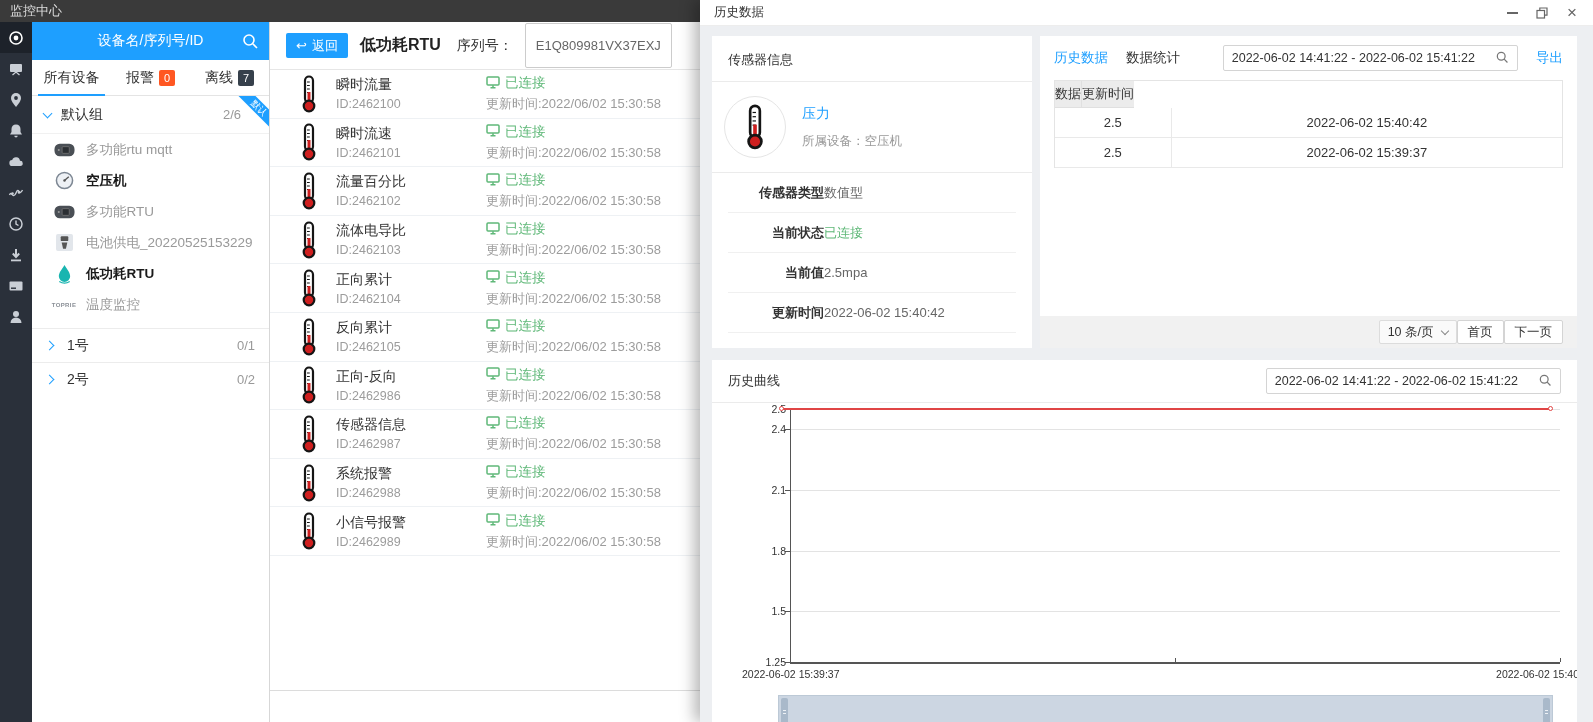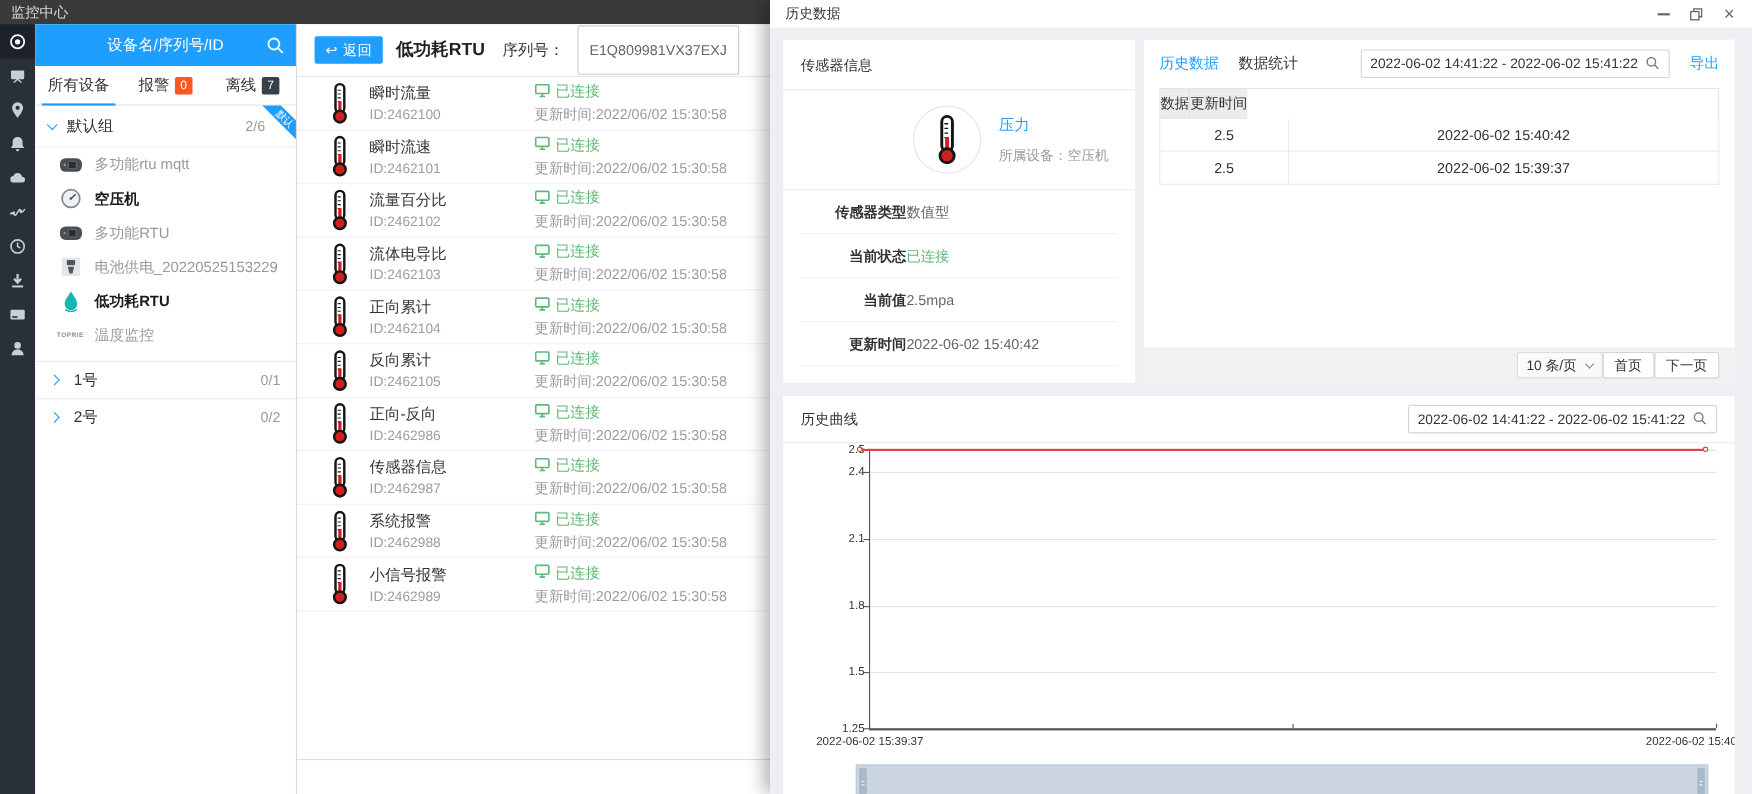--- a/index.html
+++ b/index.html
@@ -68,34 +68,34 @@
   .dlg-title{font-size:12.5px;color:#333;}
   .dlg-controls{margin-left:auto;display:flex;gap:16px;align-items:center;}
   .wc{cursor:pointer;color:#666;display:flex;align-items:center;justify-content:center;width:14px;height:14px;}
   .wc-min i{display:block;width:11px;height:2px;background:#666;}
   .wc-close{font-size:17px;line-height:14px;}
   .card{position:absolute;background:#fff;}
   .cardA{left:12px;top:36px;width:320px;height:312px;}
   .cardB{left:340px;top:36px;right:16px;height:312px;}
   .cardC{left:12px;top:360px;right:16px;height:362px;overflow:hidden;}
   .cA-title{padding:15px 16px 12px;font-size:13px;color:#333;border-bottom:1px solid #ebebeb;}
-  .profile{display:flex;align-items:center;gap:16px;padding:14px 24px;border-bottom:1px solid #ebebeb;justify-content:flex-end;}
+  .profile{display:flex;align-items:center;gap:16px;padding:14px 12px;border-bottom:1px solid #ebebeb;}
   .avatar{width:62px;height:62px;border:1px solid #e5e5e5;border-radius:50%;display:flex;align-items:center;justify-content:center;}
   .avatar svg{width:22px;height:46px;}
   .p-name{color:#1e9fff;font-size:14px;cursor:pointer;}
   .p-dev{color:#999;font-size:12.5px;margin-top:10px;}
   .info-row{display:flex;align-items:center;height:40px;margin:0 16px;border-bottom:1px solid #f0f0f0;font-size:13px;text-align:right;}
   .info-label{font-weight:bold;color:#333;width:96px;}
   .info-value{color:#666;}
   .green{color:#5fb878 !important;}
   .cB-head{display:flex;align-items:center;height:44px;padding:0 14px;gap:18px;}
   .cB-tab{font-size:13.5px;color:#333;cursor:pointer;}
   .cB-tab.active{color:#1e9fff;}
   .date-box{margin-left:auto;display:flex;align-items:center;border:1px solid #d4d4d4;border-radius:2px;height:26px;
-            padding:0 8px;font-size:12.5px;color:#333;gap:6px;background:#fff;cursor:pointer;white-space:nowrap;}
+            padding:0 8px;font-size:12.5px;color:#333;gap:20px;background:#fff;cursor:pointer;white-space:nowrap;}
   .date-box svg{width:14px;height:14px;color:#777;}
   .export{color:#1e9fff;font-size:13.5px;cursor:pointer;}
   .tbl{margin:0 14px;border-top:1px solid #e4e4e4;border-left:1px solid #e4e4e4;border-right:1px solid #e4e4e4;}
   .trow{display:flex;}
   .tcell{border-bottom:1px solid #e9e9e9;border-right:1px solid #e9e9e9;display:flex;align-items:center;justify-content:center;
          font-size:13px;color:#333;}
   .tcell:last-child{border-right:none;}
   .thead .tcell{background:#ececec;height:27px;border-color:#e0e0e0;}
   .tbody .tcell{background:#fff;height:30px;}
   .c1{width:23%;} .c2{width:77%;}

